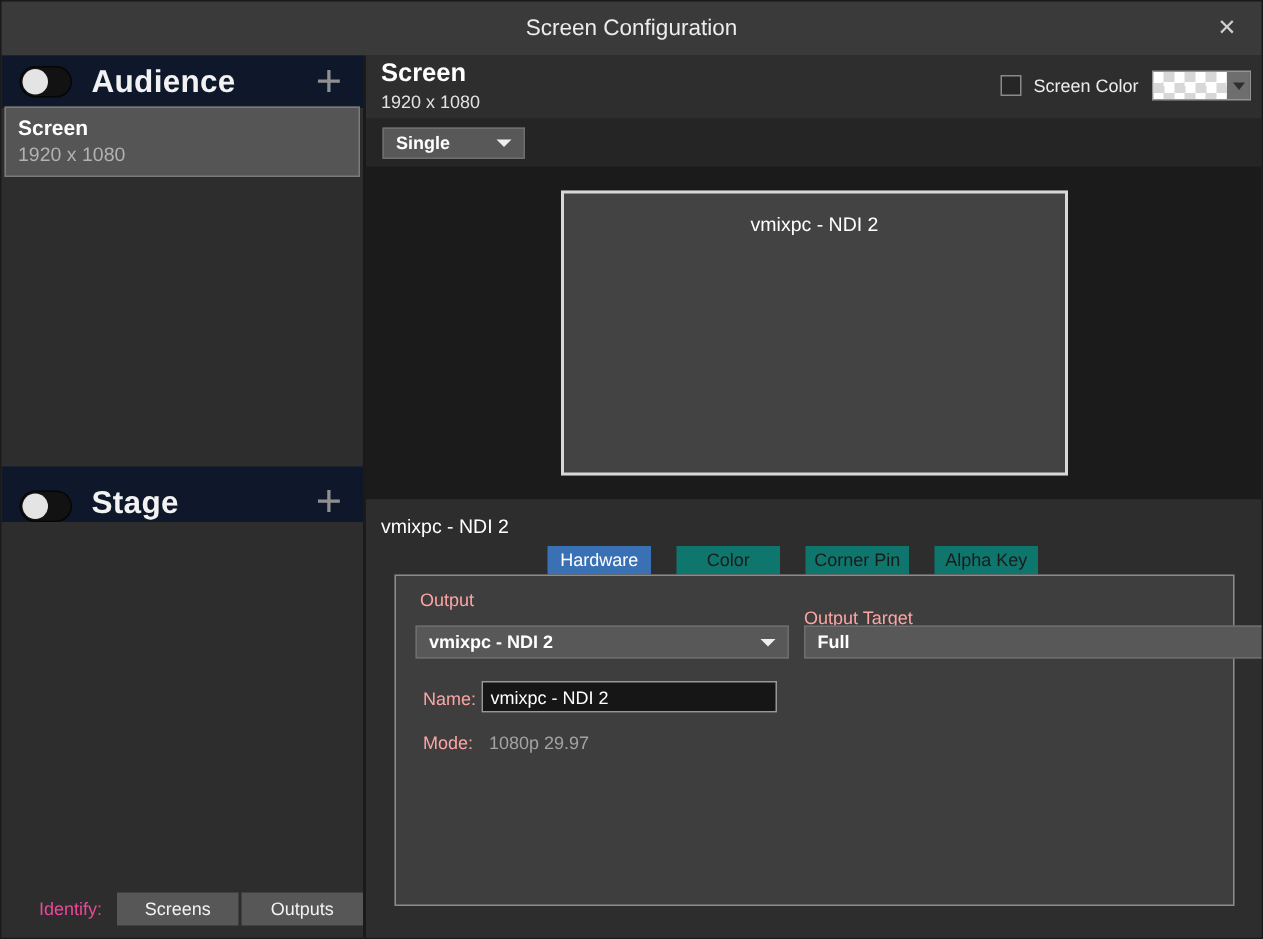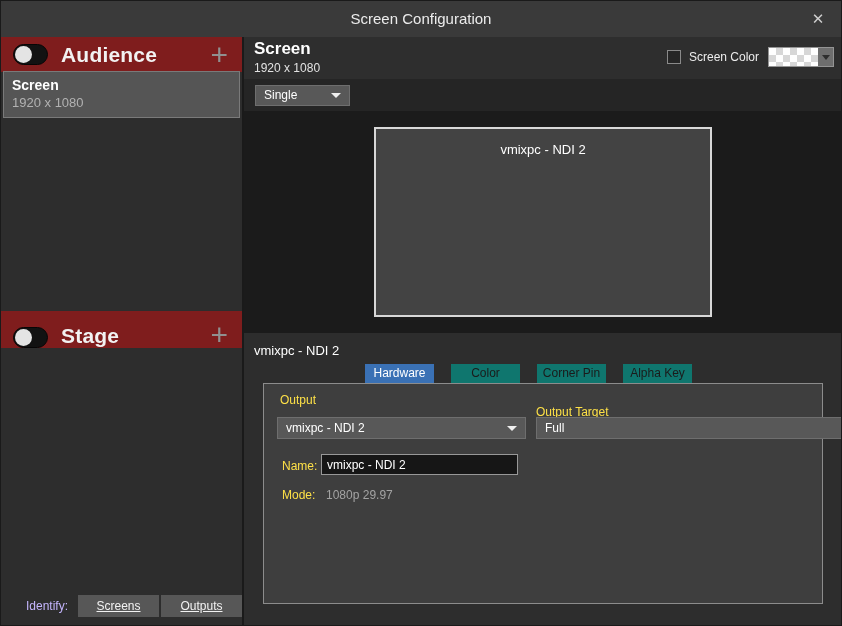--- a/index.html
+++ b/index.html
@@ -27,21 +27,21 @@
     cursor: pointer;
   }
 
   
   .sidebar {
     position: absolute; top: 36px; left: 0; width: 241px; bottom: 0;
     background: #2d2d2d;
   }
   .side-header {
     position: absolute; left: 0; right: 0; height: 35px;
-    background: #7f1d1d; display: flex; align-items: center; padding: 0 12px;
+    background: #0f172a; display: flex; align-items: center; padding: 0 12px;
   }
   .side-header.audience { top: 0; }
   .side-header.stage { top: 274px; height: 37px; align-items: flex-end; }
   .toggle {
     width: 35px; height: 21px; border-radius: 11px;
     background: #121212; border: 1px solid #060606;
     position: relative; flex: 0 0 auto; cursor: pointer;
   }
   .toggle .knob {
     position: absolute; left: 1px; top: 1px; width: 17px; height: 17px;
@@ -61,24 +61,24 @@
     background: #555555; border: 1px solid #7a7a7a;
     padding: 5px 0 0 8px; cursor: pointer;
   }
   .screen-item .item-title { font-size: 14px; font-weight: bold; color: #ffffff; }
   .screen-item .item-res { font-size: 13px; color: #b2b2b2; margin-top: 2px; }
 
   .identify-row {
     position: absolute; left: 0; right: 0; bottom: 8px; height: 23px;
     display: flex; align-items: center; padding-left: 25px;
   }
-  .identify-label { font-size: 12px; color: #c4b5fd; margin-right: 10px; }
+  .identify-label { font-size: 12px; color: #ec4899; margin-right: 10px; }
   .id-btn {
     width: 84px; height: 22px; background: #575757; border: none;
-    color: #f2f2f2; font-size: 12px; font-family: inherit; cursor: pointer; text-decoration: underline;
+    color: #f2f2f2; font-size: 12px; font-family: inherit; cursor: pointer;
   }
   .id-btn + .id-btn { margin-left: 2px; }
 
   
   .main {
     position: absolute; top: 36px; left: 241px; right: 0; bottom: 0;
     background: #2d2d2d; border-left: 2px solid #1a1a1a;
   }
   .main-top {
     position: absolute; top: 0; left: 0; right: 0; height: 42px;
@@ -116,21 +116,21 @@
   }
 
   .single-row {
     position: absolute; top: 42px; left: 0; right: 0; height: 32px;
     background: #252525; display: flex; align-items: center; padding-left: 11px;
   }
 
   .dropdown {
     background: #585858; border: 1px solid #6e6e6e; color: #ffffff;
     font-size: 12px; display: flex; align-items: center;
-    padding: 0 8px; position: relative; cursor: pointer;
+    padding: 0 8px; position: relative; cursor: pointer; font-weight: bold;
   }
   .dropdown .tri {
     position: absolute; right: 8px; top: 50%; margin-top: -2px;
     width: 0; height: 0; border-left: 5px solid transparent;
     border-right: 5px solid transparent; border-top: 5px solid #efefef;
   }
   .single-dd { width: 95px; height: 21px; }
 
   .preview-area {
     position: absolute; top: 74px; left: 0; right: 0; height: 222px;
@@ -154,21 +154,21 @@
     width: 69px; height: 19px; line-height: 19px; margin-right: 1px;
     background: #0f766e; color: #1b1b1b; font-size: 12px; text-align: center;
     cursor: pointer;
   }
   .tab.active { background: #3a71b5; color: #ffffff; }
 
   .panel {
     position: absolute; left: 19px; top: 50px; width: 560px; height: 221px;
     background: #3e3e3e; border: 1px solid #8c8c8c;
   }
-  .field-label { position: absolute; font-size: 12px; color: #fde047; }
+  .field-label { position: absolute; font-size: 12px; color: #fca5a5; }
   .lbl-output { left: 16px; top: 9px; }
   .lbl-output-target { left: 272px; top: 9px; margin-top: 12px; }
   .dd-output { position: absolute; left: 13px; top: 33px; width: 249px; height: 22px; }
   .dd-output-target { position: absolute; left: 272px; top: 33px; width: 333px; height: 22px; }
 
   .lbl-name { left: 18px; top: 75px; }
   .name-input {
     position: absolute; left: 57px; top: 70px; width: 197px; height: 21px;
     background: #161616; border: 1px solid #989898; color: #ffffff;
     font-size: 12px; font-family: inherit; padding: 0 5px;

